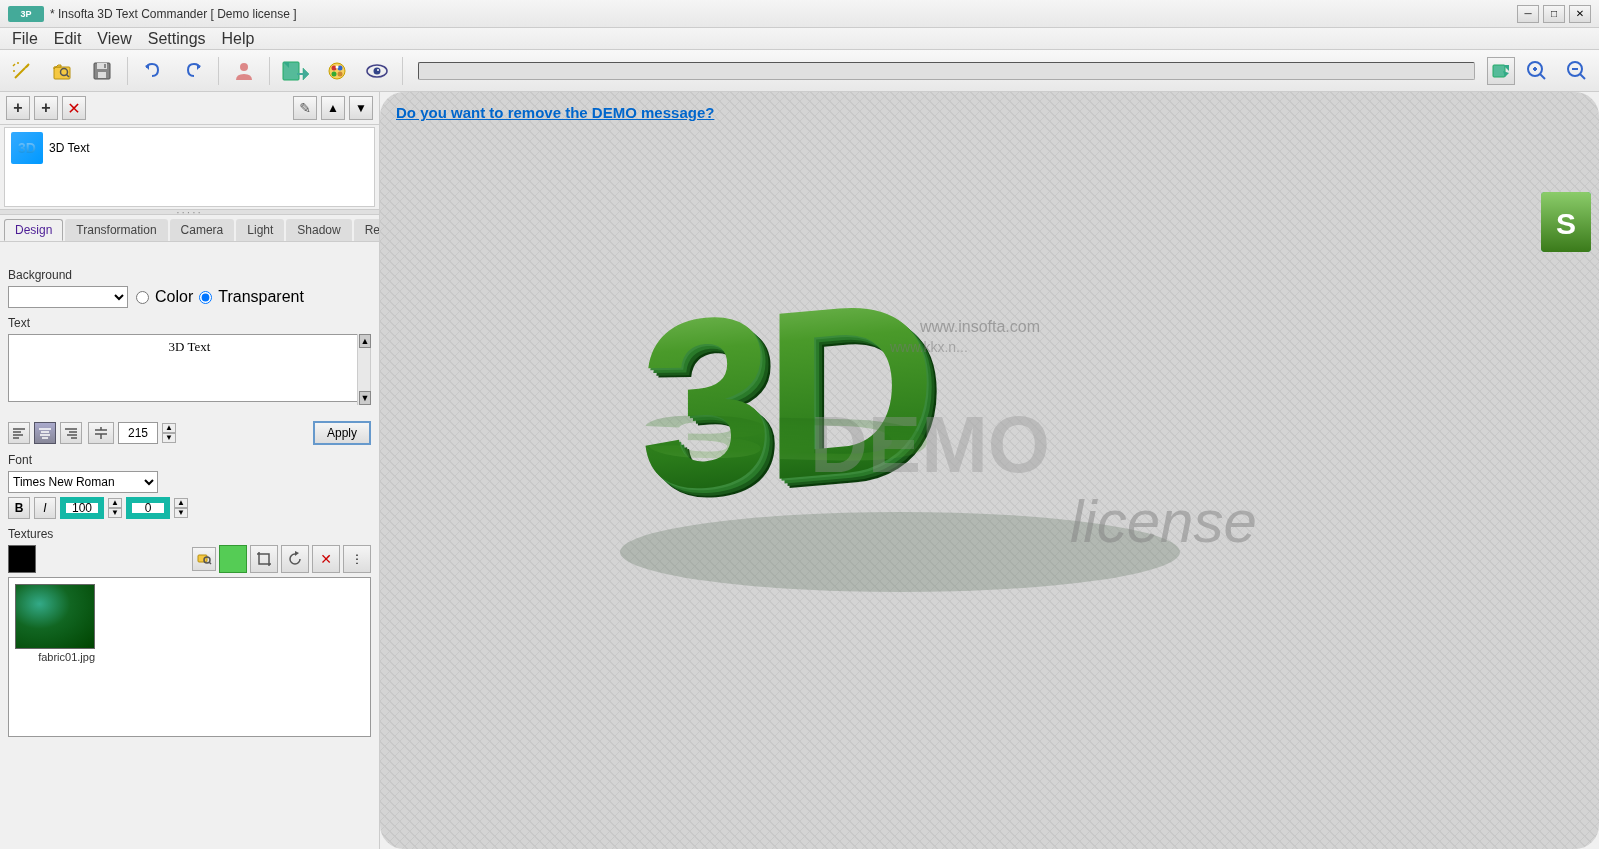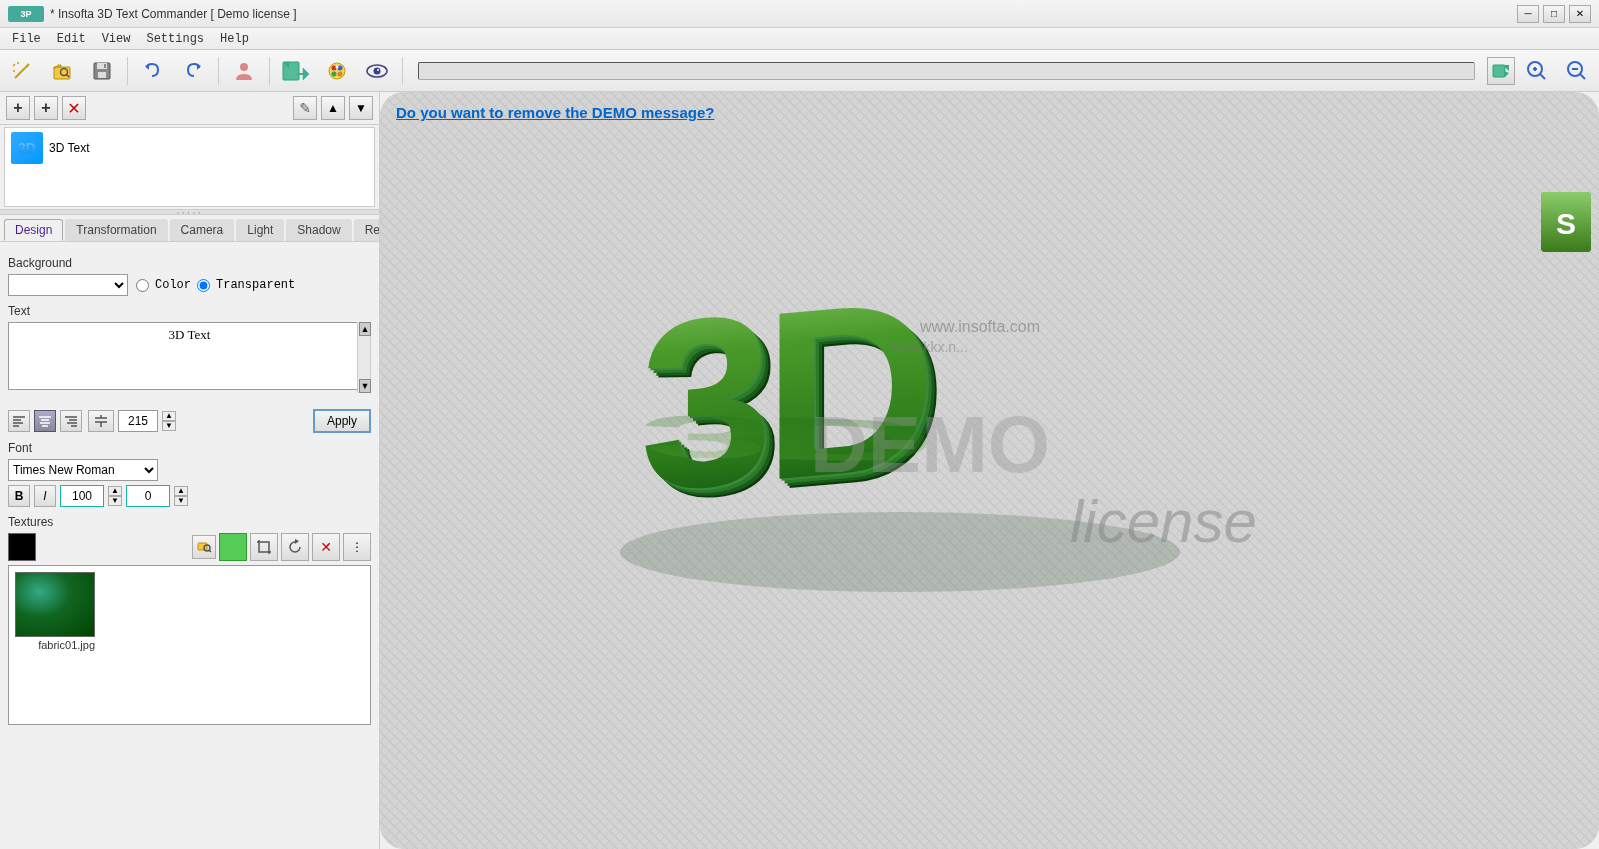--- a/index.html
+++ b/index.html
@@ -23,21 +23,21 @@
 
     
     #menubar {
       background: linear-gradient(to bottom, #f5f5f5, #ebebeb);
       border-bottom: 1px solid #ccc;
       height: 22px;
       display: flex;
       align-items: center;
       padding: 0 4px;
     }
-    .menu-item { padding: 2px 8px; cursor: pointer; font-size: 12px; color: #333; font-family: Liberation Mono, monospace; }
+    .menu-item { padding: 2px 8px; cursor: pointer; font-size: 16px; color: #333; }
 
     
     #toolbar {
       background: linear-gradient(to bottom, #f8f8f8, #e8e8e8);
       border-bottom: 1px solid #ccc;
       height: 42px;
       display: flex;
       align-items: center;
       padding: 0 4px;
       gap: 4px;
@@ -125,33 +125,33 @@
       background: #ddd; color: #444; margin-right: 2px;
       border-radius: 3px 3px 0 0;
     }
     .tab.active {
       background: #f0f0f0; border-color: #aaa; border-bottom: 1px solid #f0f0f0;
       font-weight: normal; color: #4c1d95; z-index: 1; position: relative;
     }
 
     
     #panel-content {
-      flex: 1; overflow-y: auto; padding: 8px 8px; border-radius: 26px;
+      flex: 1; overflow-y: auto; padding: 20px 8px; border-radius: 26px;
     }
 
     .section-label { font-size: 12px; color: #333; margin-bottom: 4px; margin-top: 6px; }
 
     
     #bg-section { display: flex; align-items: center; gap: 8px; margin-bottom: 8px; }
     #bg-dropdown {
       width: 120px; height: 22px; border: 1px solid #999;
       background: white; padding: 0 2px; font-size: 12px;
     }
     .radio-group { display: flex; align-items: center; gap: 6px; }
-    .radio-group label { font-size: 12px; cursor: pointer; font-family: Liberation Mono, monospace; }
+    .radio-group label { font-size: 16px; cursor: pointer; }
 
     
     #text-section { margin-bottom: 8px; }
     #text-textarea {
       width: 100%; height: 68px; border: 1px solid #999;
       font-size: 13px; padding: 4px; resize: none;
       text-align: center; font-family: serif;
     }
     #text-controls {
       display: flex; align-items: center; gap: 4px; margin-top: 16px;
@@ -174,21 +174,21 @@
 
     
     #font-section { margin-bottom: 8px; }
     #font-select { width: 150px; height: 22px; border: 1px solid #999; font-size: 12px; background: white; }
     .font-controls { display: flex; align-items: center; gap: 4px; margin-top: 4px; }
     .font-btn {
       width: 22px; height: 22px; border: 1px solid #aaa;
       background: linear-gradient(to bottom, #f5f5f5, #ddd);
       cursor: pointer; font-size: 12px; display: flex; align-items: center; justify-content: center;
     }
-    .num-input { width: 44px; height: 22px; border: 1px solid #14b8a6; text-align: center; font-size: 12px; }
+    .num-input { width: 44px; height: 22px; border: 6px solid #14b8a6; text-align: center; font-size: 12px; }
 
     
     #textures-section { margin-bottom: 8px; }
     #textures-toolbar {
       display: flex; align-items: center; gap: 3px; margin-bottom: 4px;
     }
     .tex-color-swatch {
       width: 28px; height: 28px; background: black; border: 1px solid #666; cursor: pointer;
     }
     .tex-btn {

